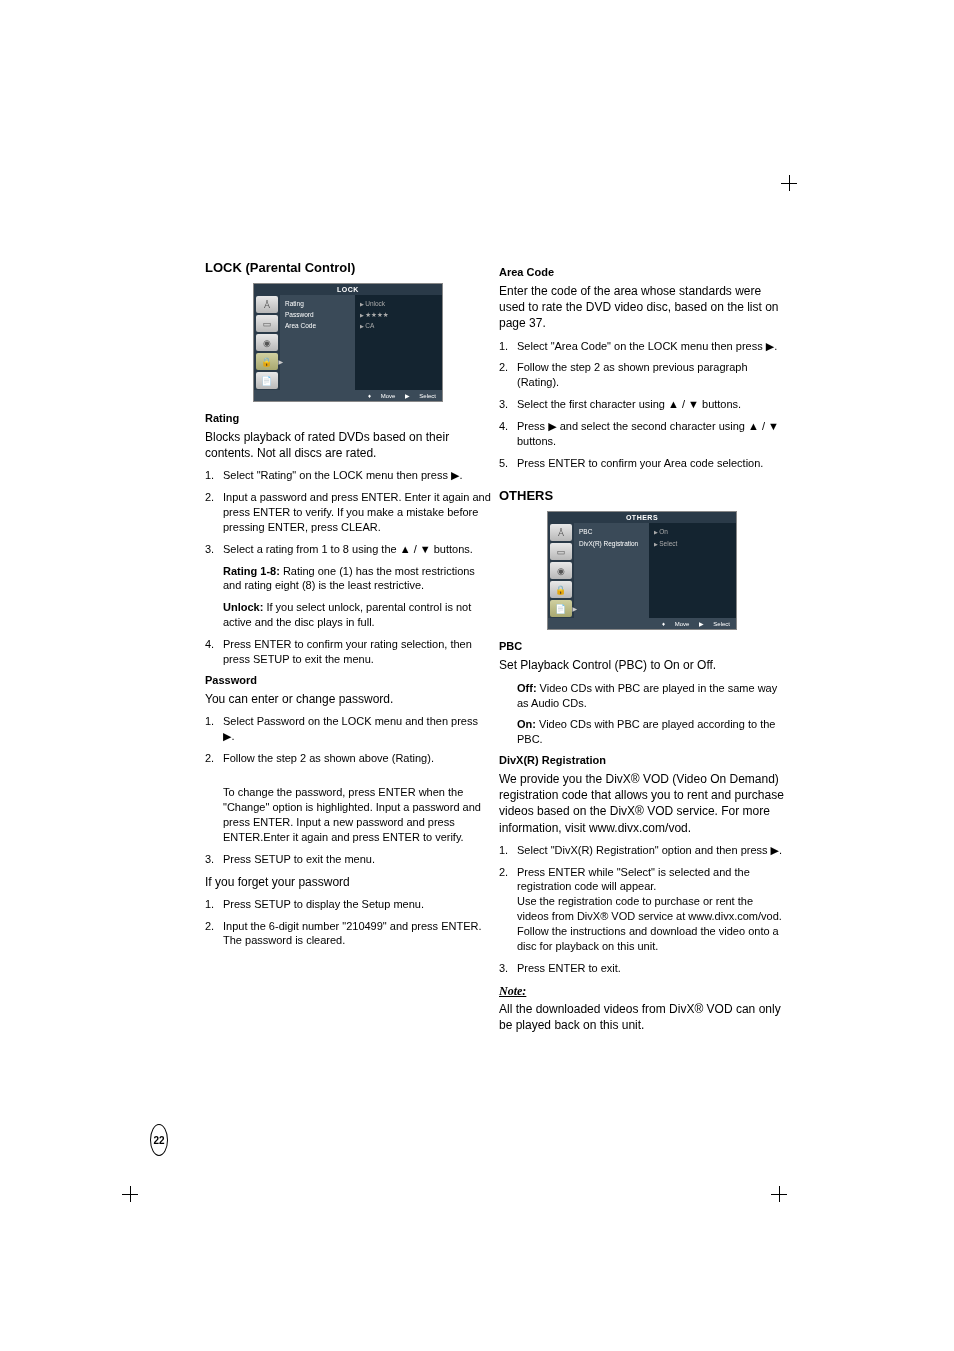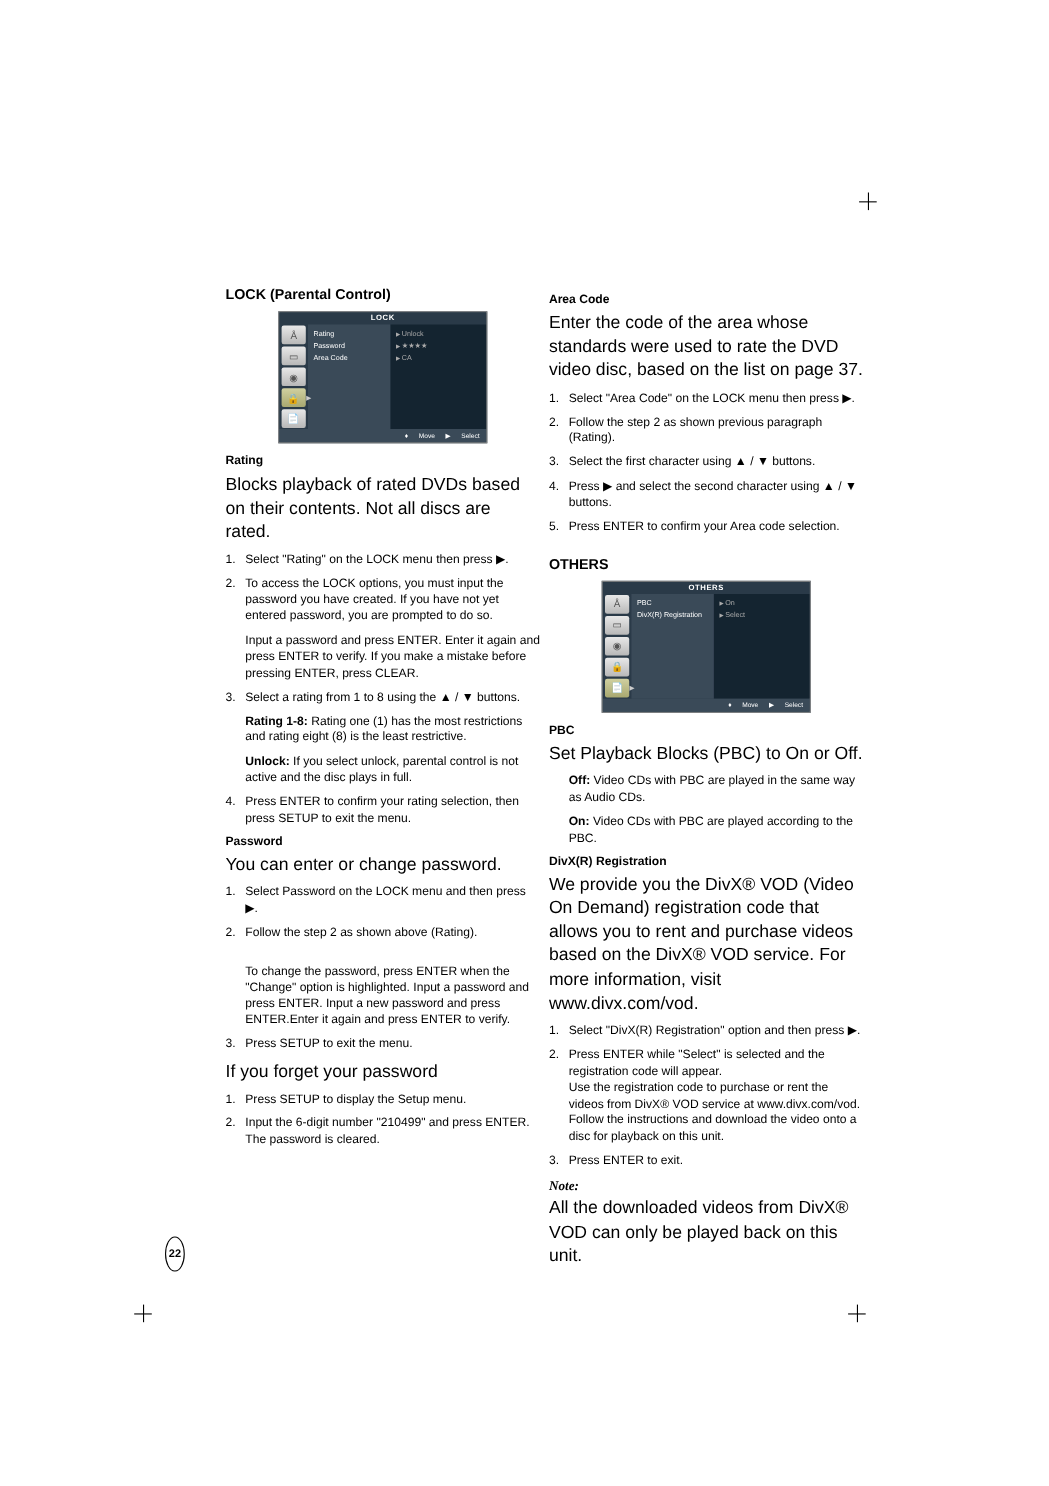--- a/index.html
+++ b/index.html
@@ -31,26 +31,26 @@
       position: absolute;
       top: 260px;
       left: 205px;
       width: 580px;
       display: flex;
       gap: 8px;
     }
     .col { flex: 1; width: 277px; }
     h2 { font-size: 13px; font-weight: bold; margin-bottom: 8px; }
     h3 { font-size: 11px; font-weight: bold; margin-bottom: 5px; margin-top: 6px; }
-    p { font-size: 16px; line-height: 1.35; margin-bottom: 7px; }
+    p { font-size: 12px; line-height: 1.35; margin-bottom: 7px; }
     ol { list-style: none; padding: 0; }
     ol li { font-size: 11px; line-height: 1.35; margin-bottom: 7px; padding-left: 18px; position: relative; }
     ol li .num { position: absolute; left: 0; }
     .indent { padding-left: 18px; font-size: 11px; line-height: 1.35; margin-bottom: 7px; }
-    .note-label { font-family: 'Times New Roman', serif; font-style: italic; font-weight: bold; font-size: 12px; margin-top: 6px; margin-bottom: 2px; }
+    .note-label { font-family: 'Times New Roman', serif; font-style: italic; font-weight: bold; font-size: 12px; margin-top: 6px; margin-bottom: 2px; text-decoration: underline; }
     .italic { }
     .menu-box {
       width: 190px;
       margin: 6px auto 10px;
       background: #2a3a48;
       border: 1px solid #888;
       font-size: 7px;
       color: #fff;
     }
     .menu-header {
@@ -162,21 +162,21 @@
       <div class="menu-footer">
         <span>♦ <span>Move</span></span>
         <span>▶ <span>Select</span></span>
       </div>
     </div>
 
     <h3>Rating</h3>
     <p>Blocks playback of rated DVDs based on their contents. Not all discs are rated.</p>
     <ol>
       <li><span class="num">1.</span><span>Select "Rating" on the LOCK menu then press ▶.</span></li>
-      <li><span class="num">2.</span><span>To access the LOCK options, you must input the password you have created. If you have not yet entered password, you are prompted to do so.</span></li>
+      <li><span class="num">2.</span></li>
     </ol>
     <p class="indent">Input a password and press ENTER. Enter it again and press ENTER to verify. If you make a mistake before pressing ENTER, press CLEAR.</p>
     <ol>
       <li><span class="num">3.</span><span>Select a rating from 1 to 8 using the ▲ / ▼ buttons.</span></li>
     </ol>
     <p class="indent"><b>Rating 1-8:</b><span> Rating one (1) has the most restrictions and rating eight (8) is the least restrictive.</span></p>
     <p class="indent"><b>Unlock:</b><span> If you select unlock, parental control is not active and the disc plays in full.</span></p>
     <ol>
       <li><span class="num">4.</span><span>Press ENTER to confirm your rating selection, then press SETUP to exit the menu.</span></li>
     </ol>
@@ -229,21 +229,21 @@
           <div class="menu-value">Select</div>
         </div>
       </div>
       <div class="menu-footer">
         <span>♦ <span>Move</span></span>
         <span>▶ <span>Select</span></span>
       </div>
     </div>
 
     <h3>PBC</h3>
-    <p>Set Playback Blocks (PBC) to On or Off.</p>
+    <p>Set Playback Control (PBC) to On or Off.</p>
     <p class="indent"><b>Off:</b><span> Video CDs with PBC are played in the same way as Audio CDs.</span></p>
     <p class="indent"><b>On:</b><span> Video CDs with PBC are played according to the PBC.</span></p>
 
     <h3>DivX(R) Registration</h3>
     <p>We provide you the DivX® VOD (Video On Demand) registration code that allows you to rent and purchase videos based on the DivX® VOD service. For more information, visit www.divx.com/vod.</p>
     <ol>
       <li><span class="num">1.</span><span>Select "DivX(R) Registration" option and then press ▶.</span></li>
       <li><span class="num">2.</span><span>Press ENTER while "Select" is selected and the registration code will appear.</span>
         <div style="margin-top:0">Use the registration code to purchase or rent the videos from DivX® VOD service at www.divx.com/vod. Follow the instructions and download the video onto a disc for playback on this unit.</div>
       </li>

